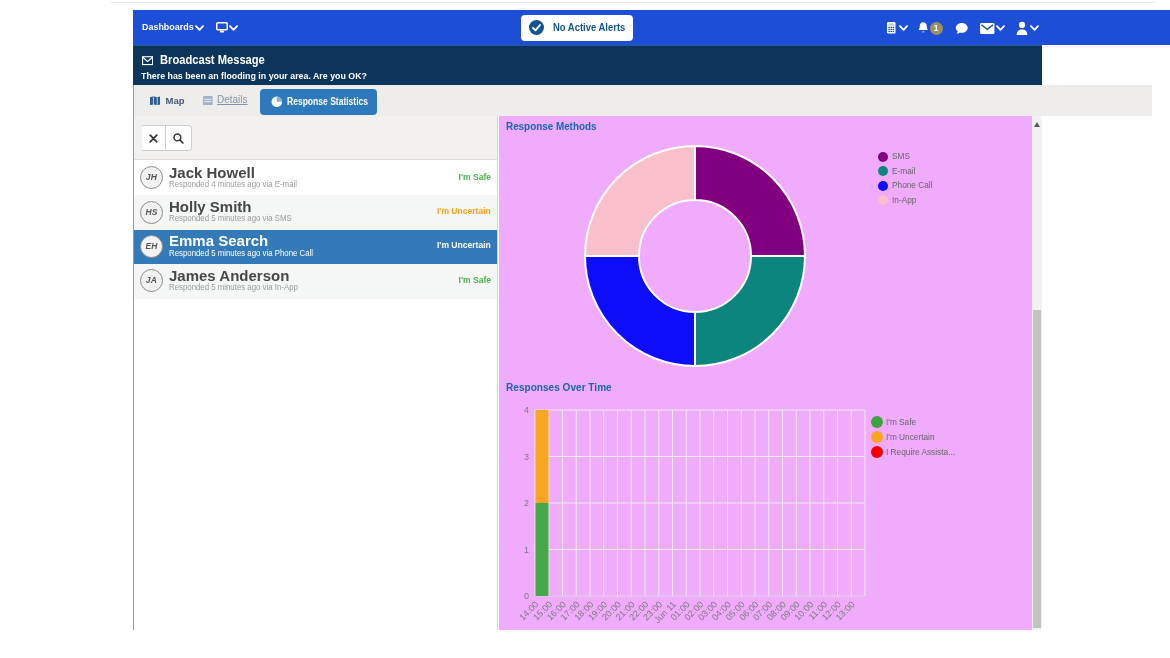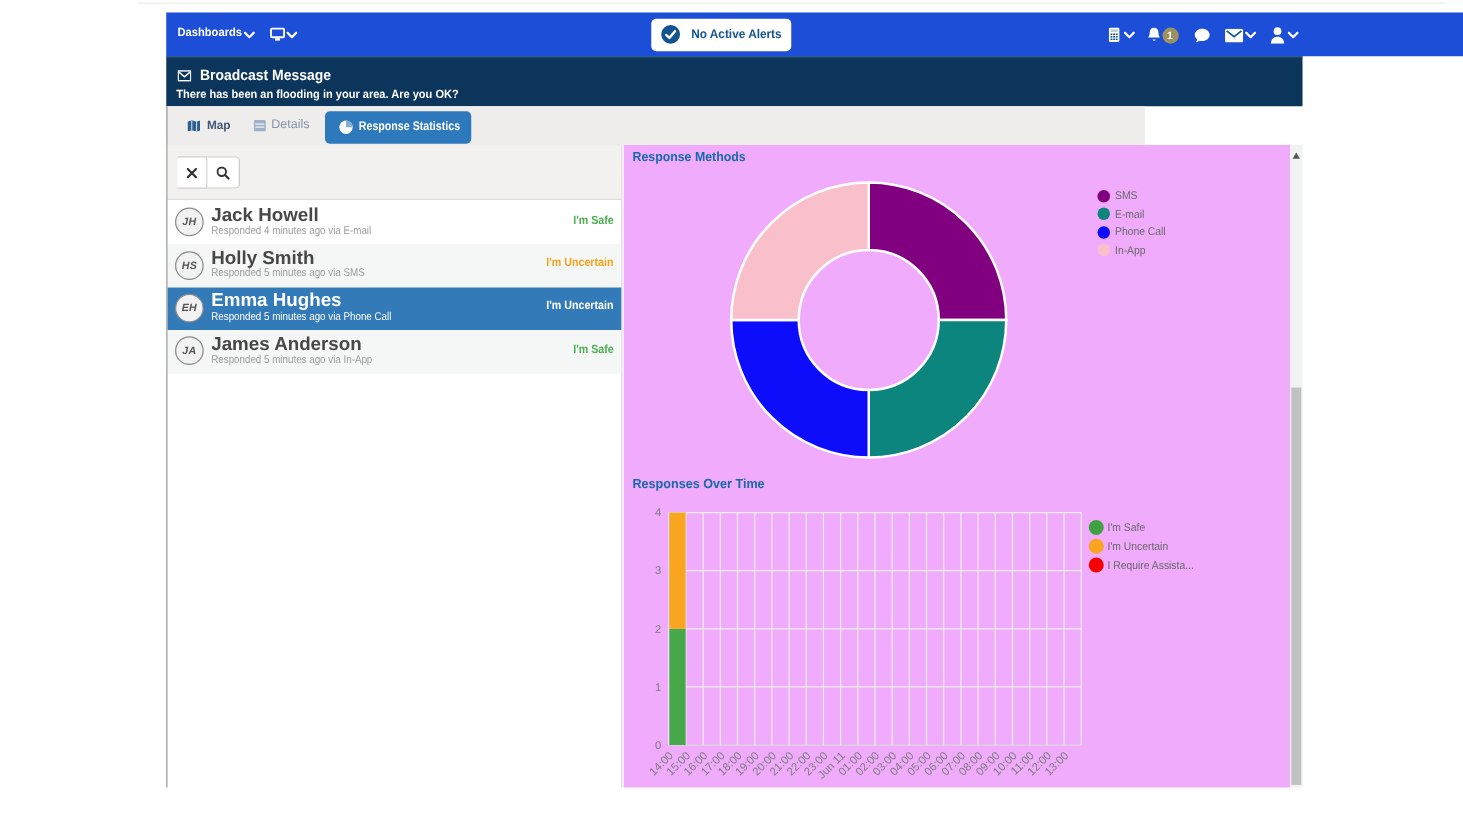--- a/index.html
+++ b/index.html
@@ -8,23 +8,23 @@
 #app { position:absolute; left:133px; top:10px; width:909px; height:620px; }
 #navbar { position:absolute; left:0; top:0; width:1063px; height:35px; background:#1d4ed8; }
 .abs { position:absolute; white-space:nowrap; }
 #dashtxt { left:9px; top:11px; color:#fff; font-size:9.5px; font-weight:bold; transform:scaleX(0.94); transform-origin:0 0; }
 #alertbtn { position:absolute; left:388px; top:4.5px; width:112px; height:26.5px; background:#fff; border-radius:4px; }
 #alertbtn .cicon { position:absolute; left:8px; top:5.7px; width:15px; height:15px; border-radius:50%; background:#135390; }
 #alertbtn .txt { position:absolute; left:32px; top:7.5px; font-size:10px; font-weight:bold; color:#135390; white-space:nowrap; transform:scaleX(0.945); transform-origin:0 0; }
 #titlebar { position:absolute; left:0; top:35px; width:909px; height:40px; background:#0b355b; border-top:1px solid #2a5a88; color:#fff; }
 #titlebar .t1 { position:absolute; left:26.5px; top:6.5px; font-size:12px; font-weight:bold; white-space:nowrap; transform:scaleX(0.93); transform-origin:0 0; }
 #titlebar .t2 { position:absolute; left:8px; top:23.5px; font-size:9.5px; font-weight:bold; white-space:nowrap; transform:scaleX(0.93); transform-origin:0 0; }
-#tabbar { position:absolute; left:0; top:75px; width:783px; height:31px; background:#efedeb;padding-left:28px; }
+#tabbar { position:absolute; left:0; top:75px; width:1019px; height:31px; background:#efedeb;padding-left:28px; }
 #maptxt { left:32.5px; top:9.5px; font-size:9.5px; font-weight:bold; color:#42597a; }
-#dettxt { left:84px; top:9px; font-size:10px; color:#8295a9; }
+#dettxt { left:84px; top:9px; font-size:10px; color:#8295a9;text-decoration:underline; }
 #acttab { position:absolute; left:127px; top:4px; width:117px; height:26.4px; background:#2e79bc; border-radius:4px; }
 #acttab .txt { position:absolute; left:27px; top:6.5px; font-size:10px; font-weight:bold; color:#fff; white-space:nowrap; transform:scaleX(0.853); transform-origin:0 0; }
 #cborder { position:absolute; left:0; top:75px; width:1px; height:545px; background:#9b9b9b; z-index:9; }
 #content { position:absolute; left:0; top:106px; width:909px; height:514px; }
 #leftpanel { position:absolute; left:0; top:0; width:365px; height:514px; background:#fff; border-right:1px solid #d7d7d7; }
 #searchhead { position:absolute; left:1px; top:0; width:363px; height:44px; background:#f2f1ef; border-bottom:1px solid #dcdcdc; }
 #sgroup { position:absolute; left:8px; top:9px; height:26px; display:flex; }
 #sinput { width:298px; height:26px; background:#fff; border:1px solid #ccc; border-radius:4px 0 0 4px; font-size:10px; color:#9b9b9b; line-height:24px; padding-left:9px; }
 .sbtn { height:26px; background:#fff; border:1px solid #ccc; border-left:none; display:flex; align-items:center; justify-content:center; }
 #sbtnx { width:24px; }
@@ -168,21 +168,21 @@
           <div class="rstat safe">I'm Safe</div>
         </div>
         <div class="row alt">
           <div class="avatar">HS</div>
             <div class="rname">Holly Smith</div>
           <div class="rsub">Responded 5 minutes ago via SMS</div>
           <div class="rstat unc">I'm Uncertain</div>
         </div>
         <div class="row sel">
           <div class="avatar">EH</div>
-            <div class="rname">Emma Hughes</div>
+            <div class="rname">Emma Search</div>
           <div class="rsub">Responded 5 minutes ago via Phone Call</div>
           <div class="rstat">I'm Uncertain</div>
         </div>
         <div class="row alt">
           <div class="avatar">JA</div>
             <div class="rname">James Anderson</div>
           <div class="rsub">Responded 5 minutes ago via In-App</div>
           <div class="rstat safe">I'm Safe</div>
         </div>
       </div>

